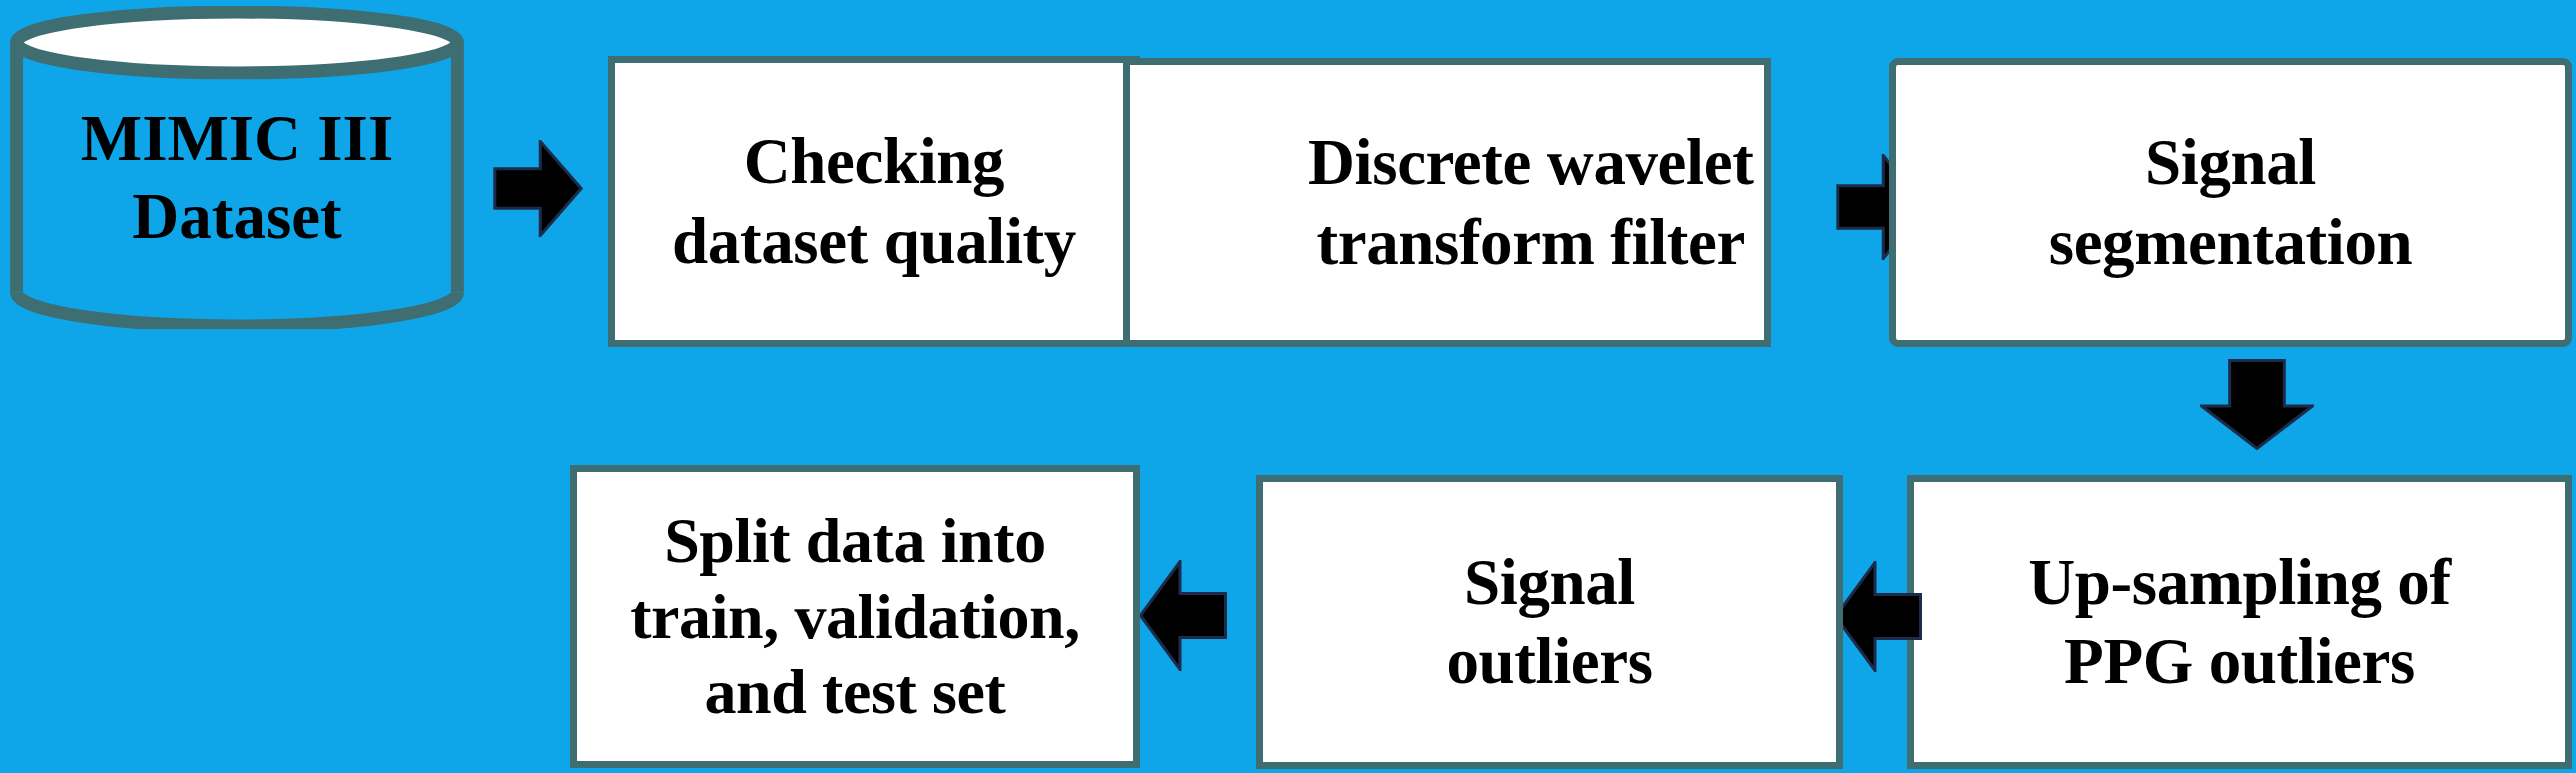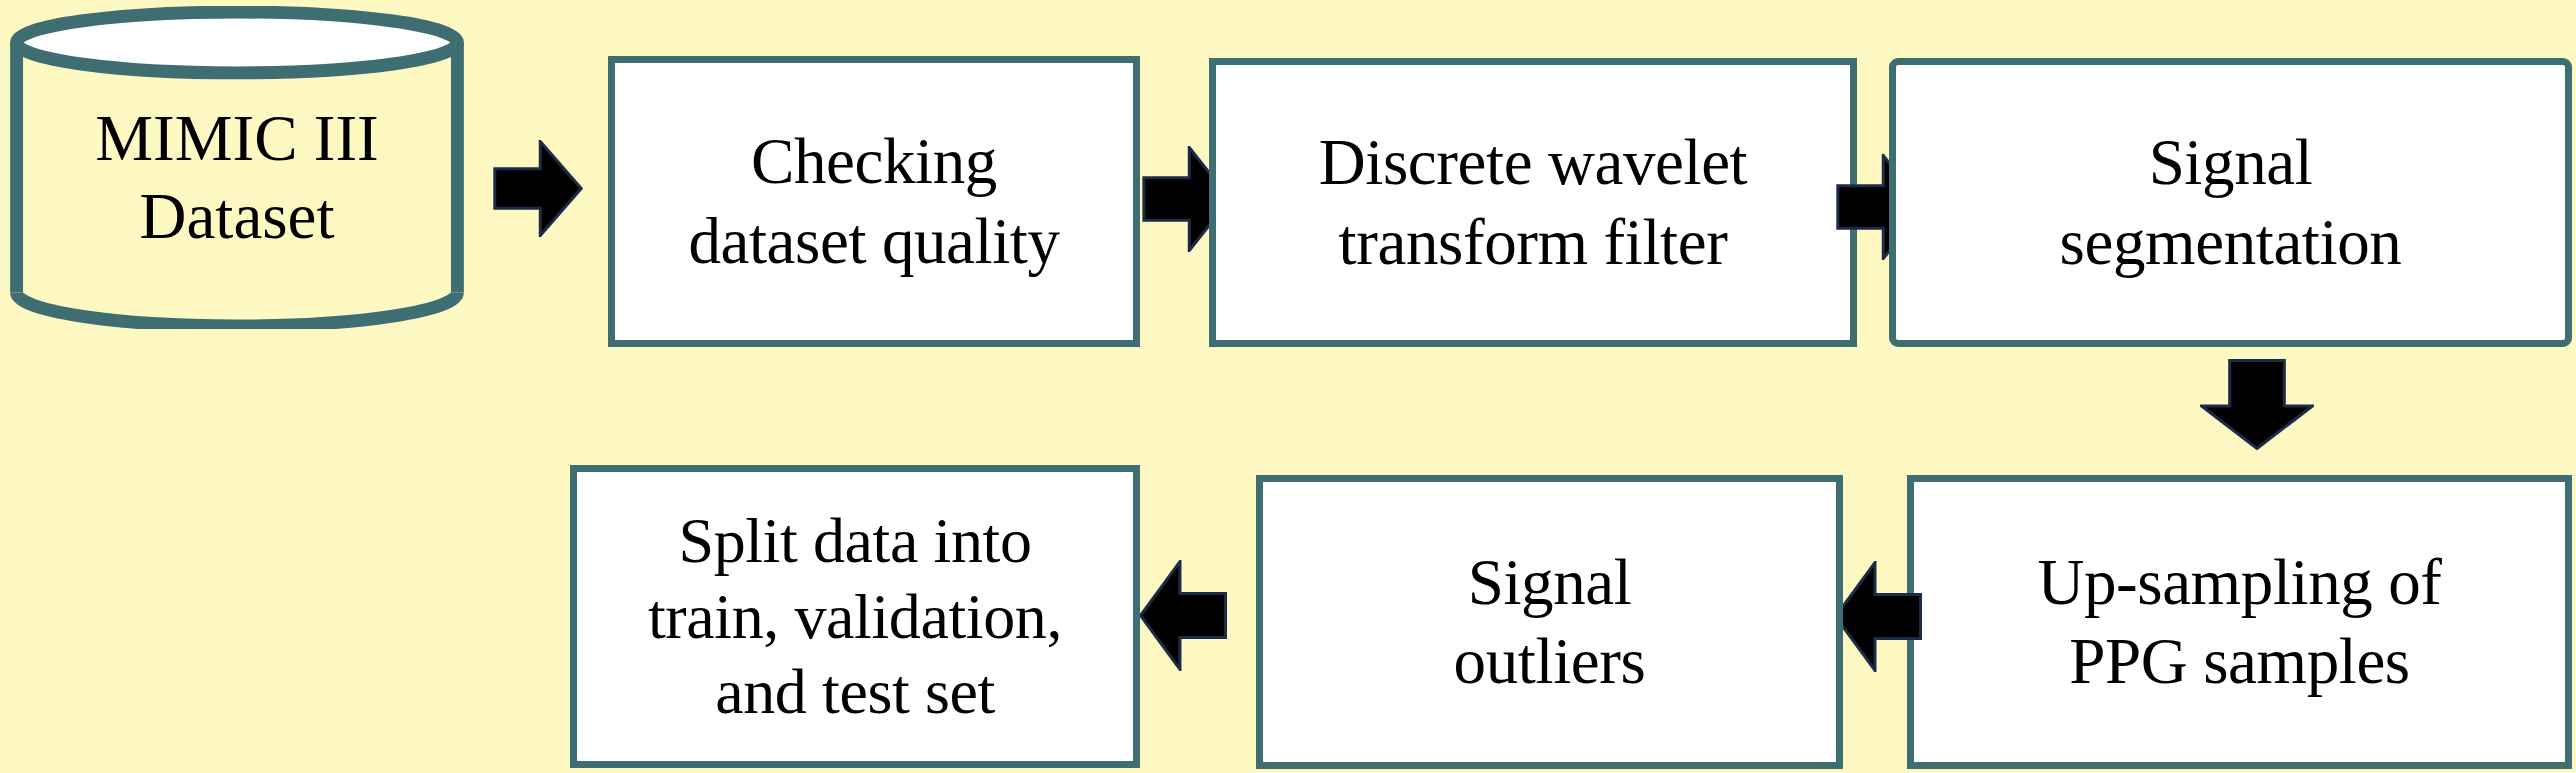--- a/index.html
+++ b/index.html
@@ -5,23 +5,24 @@
 <style>
   html, body {
     margin: 0;
     padding: 0;
     background: #ffffff;
   }
   #canvas {
     position: relative;
     width: 2576px;
     height: 773px;
-    background: #fef9c3;
+    background: #0ea5e9;
     overflow: hidden;
     font-family: "Liberation Serif", "DejaVu Serif", serif;
+    font-weight: bold;
   }
 
   
   .node-box {
     position: absolute;
     box-sizing: border-box;
     background: #ffffff;
     border: 7.6px solid #3e6e72;
     display: flex;
     align-items: center;
@@ -89,21 +90,21 @@
     <span class="node-label">Checking
 dataset quality</span>
   </div>
 
   <div class="arrow" style="left:1142px; top:146px; width:90px; height:106px;">
     <svg width="90" height="106" viewBox="0 0 118 140" aria-hidden="true">
       <path d="M2,42 L62,42 L62,2 L116,70 L62,138 L62,98 L2,98 Z" fill="#000000" stroke="#1d2b4a" stroke-width="4" stroke-linejoin="miter"></path>
     </svg>
   </div>
 
-  <div class="node-box" style="left:1209px; top:58px; width:648px; height:289px;">
+  <div class="node-box" style="left:1123px; top:58px; width:648px; height:289px;justify-content:flex-end;">
     <span class="node-label">Discrete wavelet
 transform filter</span>
   </div>
 
   <div class="arrow" style="left:1836px; top:154px; width:90px; height:106px;">
     <svg width="90" height="106" viewBox="0 0 118 140" aria-hidden="true">
       <path d="M2,42 L62,42 L62,2 L116,70 L62,138 L62,98 L2,98 Z" fill="#000000" stroke="#1d2b4a" stroke-width="4" stroke-linejoin="miter"></path>
     </svg>
   </div>
 
@@ -113,21 +114,21 @@
   </div>
 
   <div class="arrow" style="left:2200px; top:359px; width:114px; height:91px;">
     <svg width="114" height="91" viewBox="0 0 150 120" aria-hidden="true">
       <path d="M39,2 L111,2 L111,62 L148,62 L75,118 L2,62 L39,62 Z" fill="#000000" stroke="#1d2b4a" stroke-width="4" stroke-linejoin="miter"></path>
     </svg>
   </div>
 
   <div class="node-box" style="left:1907px; top:475px; width:665px; height:294px;">
     <span class="node-label">Up-sampling of
-PPG samples</span>
+PPG outliers</span>
   </div>
 
   <div class="arrow" style="left:1834px; top:561px; width:88px; height:111px;">
     <svg width="88" height="111" viewBox="0 0 116 146" aria-hidden="true">
       <path d="M114,44 L54,44 L54,2 L2,73 L54,144 L54,102 L114,102 Z" fill="#000000" stroke="#1d2b4a" stroke-width="4" stroke-linejoin="miter"></path>
     </svg>
   </div>
 
   <div class="node-box" style="left:1256px; top:475px; width:587px; height:294px;">
     <span class="node-label">Signal

